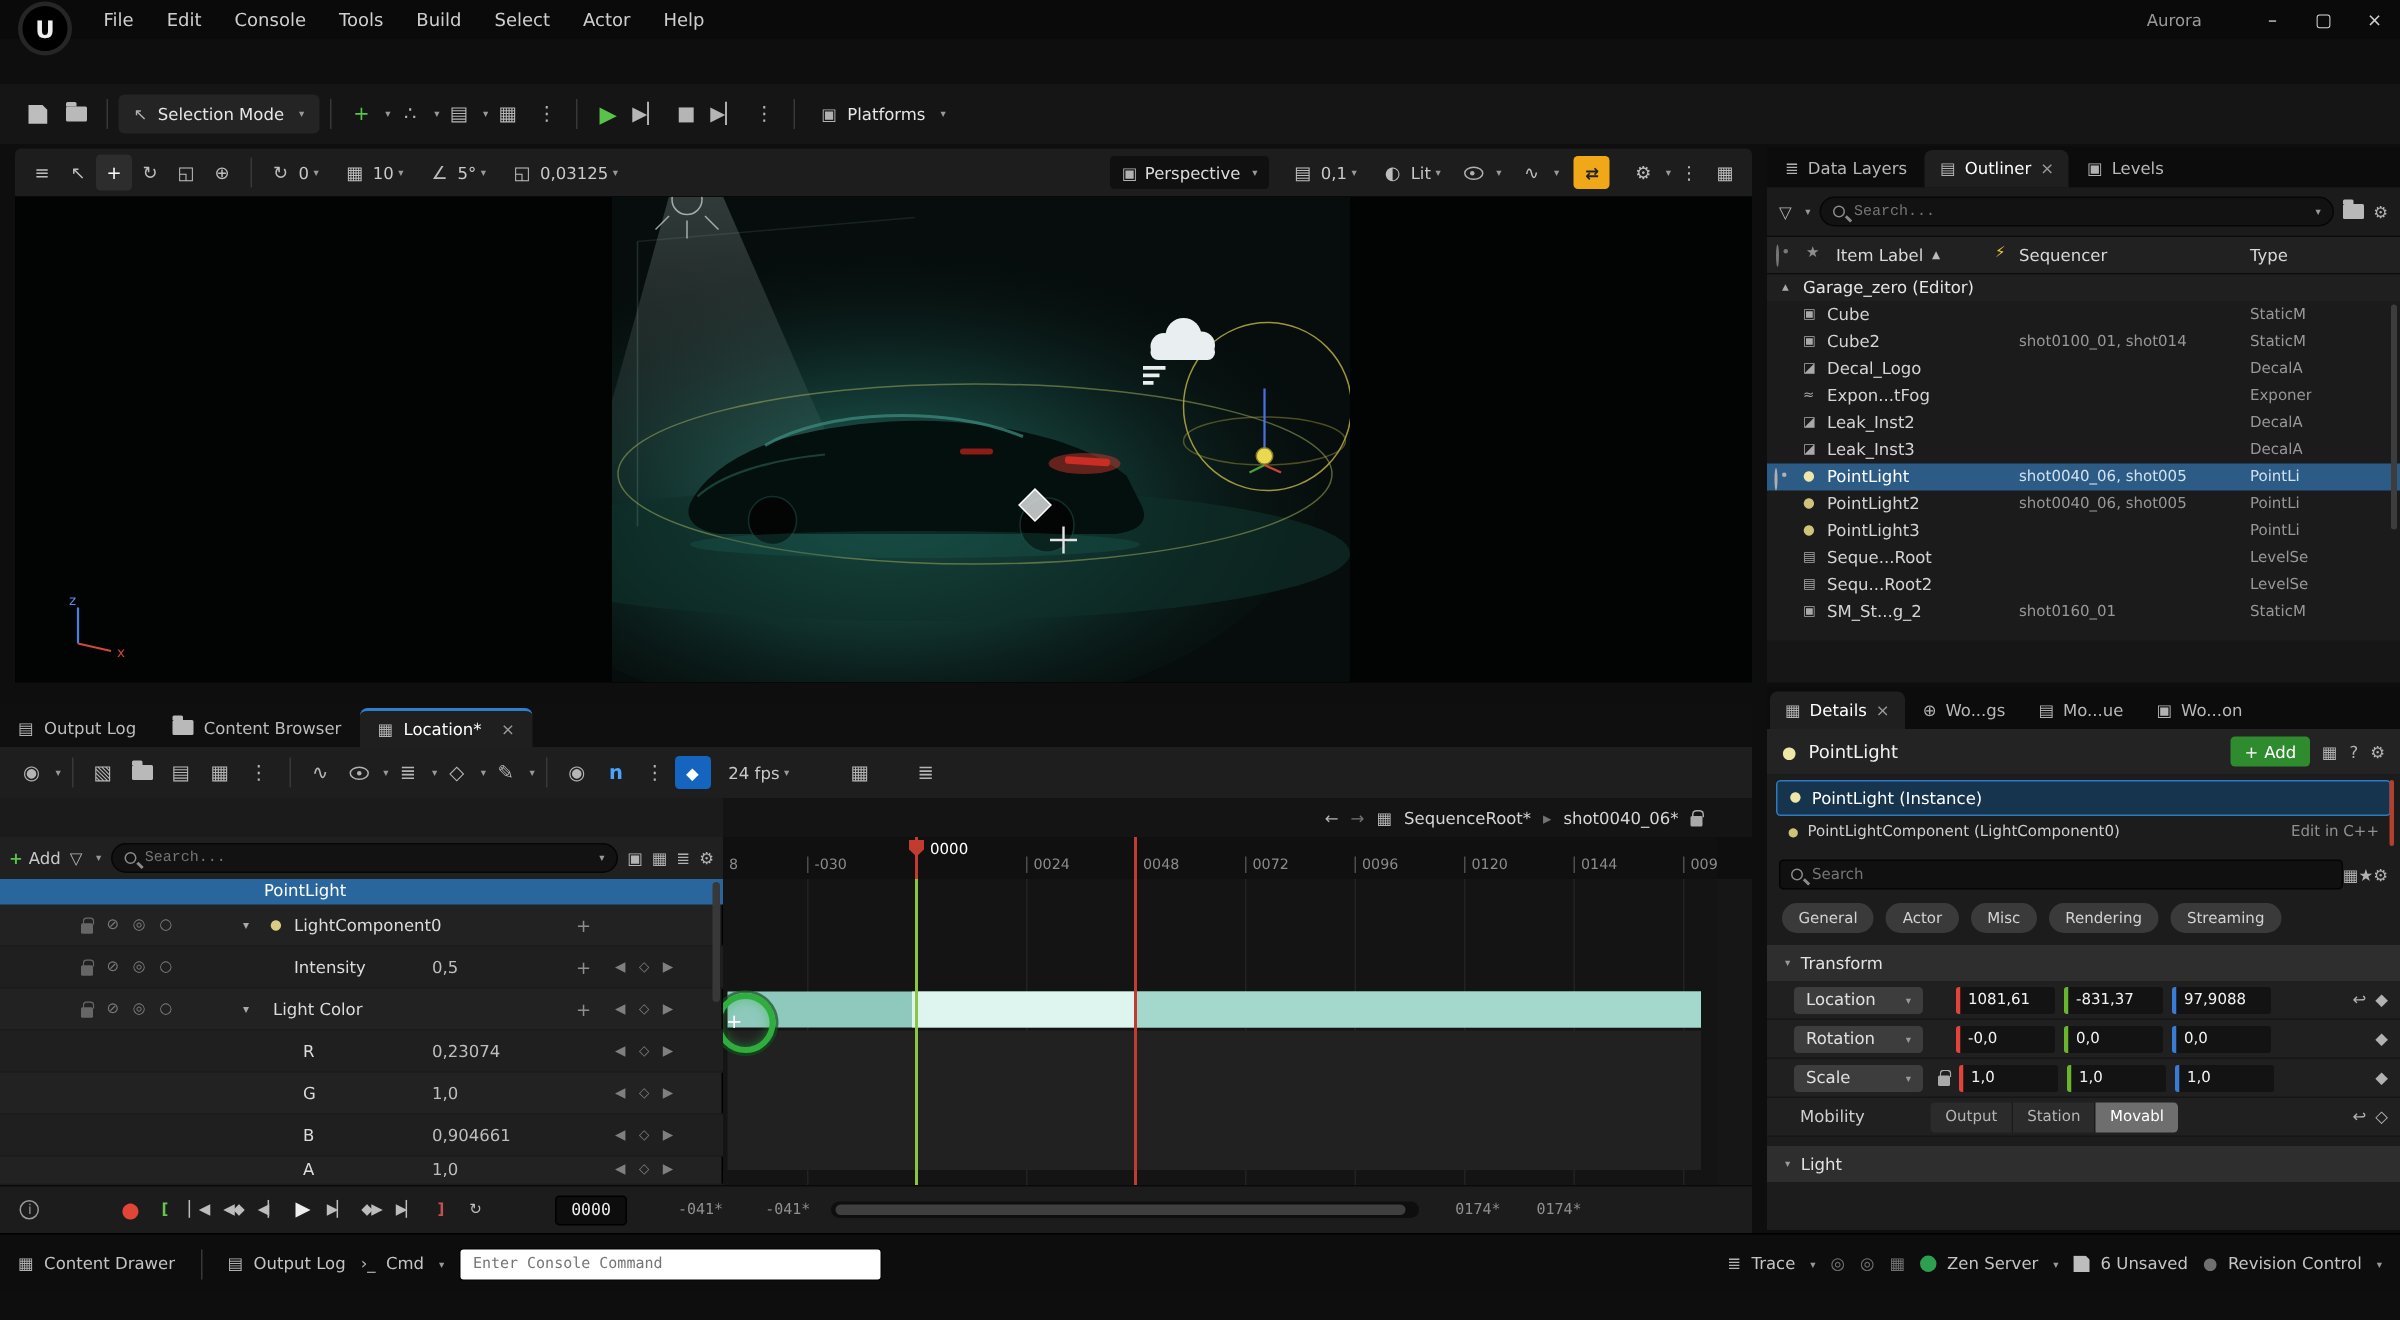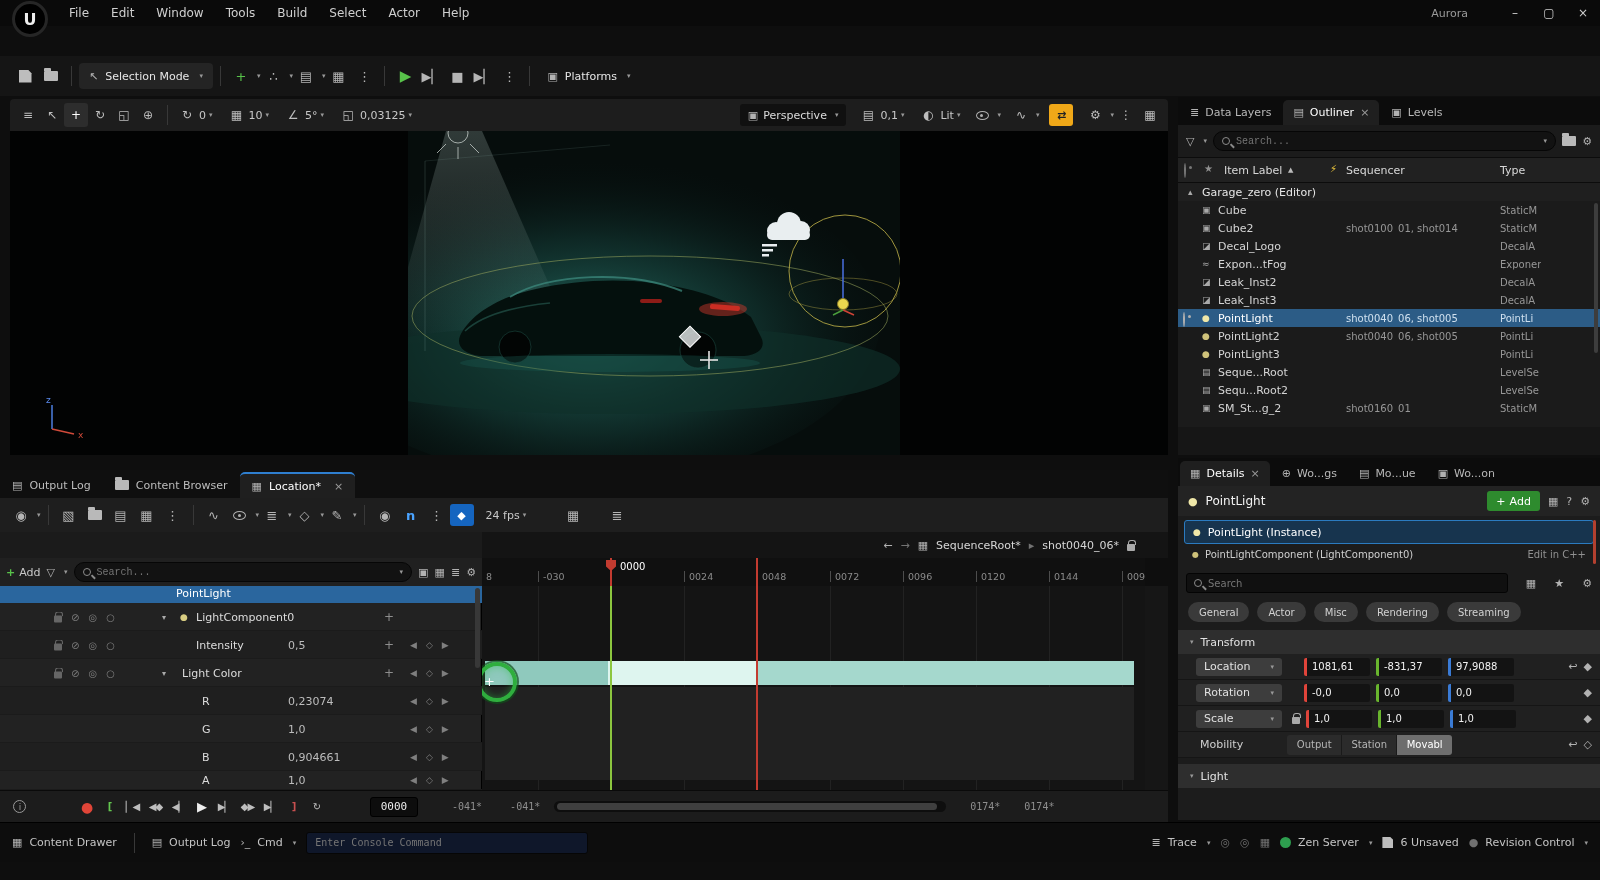--- a/index.html
+++ b/index.html
@@ -102,54 +102,54 @@
   .ol-row .tp{position:absolute;left:322px;top:50%;transform:translateY(-50%);color:#979797;font-size:10px;white-space:nowrap;max-width:90px;overflow:hidden}
   .ol-row.sel{background:#2c5c86;color:#fff}
   .ofoot{position:absolute;left:0;top:330px;width:422px;height:28px;background:#1d1d1d;display:flex;align-items:center;padding:0 10px;color:#c0c0c0}
   
   #details{position:absolute;left:1178px;top:458px;width:422px;height:362px;background:#1c1c1c}
   .dtabs{display:flex;align-items:flex-end;height:28px;background:#0c0c0c;gap:2px;padding:0 2px}
   .dhead{height:30px;background:#232323;display:flex;align-items:center;padding:0 10px;gap:8px}
   .addbtn{height:20px;background:#2e8b2e;border-radius:3px;color:#fff;display:flex;align-items:center;padding:0 9px;gap:4px;margin-left:auto}
   .instrow{margin:4px 6px 0 6px;height:24px;background:#17344e;border:1px solid #2b7bc0;border-radius:3px;display:flex;align-items:center;gap:7px;padding:0 8px;color:#fff}
   .comprow{height:20px;display:flex;align-items:center;gap:6px;padding:0 14px;color:#cfcfcf;font-size:10px;white-space:nowrap;overflow:hidden}
-  .dsearch{height:26px;display:flex;align-items:center;gap:18px;padding:0 8px;margin-top:6px}
+  .dsearch{height:26px;display:flex;align-items:center;gap:0;padding:0 8px;margin-top:6px}
   .dsearch .box{flex:1;height:20px;background:#101010;border:1px solid #040404;border-radius:3px;display:flex;align-items:center;gap:6px;padding:0 7px}
   .dsearch input{background:transparent;border:none;outline:none;color:#bbb;font-size:10px;width:100%;font-family:inherit}
   .chips{display:flex;gap:8px;padding:6px 10px 2px 10px}
   .chip{height:20px;background:#3a3a3a;border-radius:10px;display:flex;align-items:center;padding:0 11px;color:#d2d2d2;font-size:10px}
   .chip.all{background:#1673c9;color:#fff;border-radius:3px}
   .sect{height:24px;background:#2e2e2e;display:flex;align-items:center;gap:7px;padding:0 9px;color:#e2e2e2;margin-top:6px}
   .prow{height:26px;background:#202020;border-bottom:1px solid #151515;display:flex;align-items:center;padding:0 8px;gap:6px}
   .pbtn{height:18px;background:#3d3d3d;border-radius:3px;display:flex;align-items:center;padding:0 8px;gap:5px;color:#e0e0e0;width:86px;justify-content:space-between}
   .vf{width:66px;height:18px;background:#131313;border-radius:2px;display:flex;align-items:center;padding:0 5px;font-size:10px;color:#f2f2f2;border-left:3px solid #555;overflow:hidden;white-space:nowrap}
   .vf.r{border-left-color:#e0443a}.vf.g{border-left-color:#69b52e}.vf.b{border-left-color:#3a7bd5}
   .seg{height:20px;background:#2b2b2b;color:#b5b5b5;display:flex;align-items:center;justify-content:center;width:55px;font-size:10px;border-right:1px solid #1a1a1a}
   .seg.first{border-radius:3px 0 0 3px}.seg.last{border-radius:0 3px 3px 0;border-right:none}
   .seg.on{background:#6e6e6e;color:#fff}
   .redscroll{position:absolute;right:4px;top:62px;width:3px;height:44px;background:#b3402f;border-radius:2px}
   
   #statusbar{position:absolute;left:0;top:822px;width:1600px;height:40px;background:#0d0d0d;border-top:1px solid #000;display:flex;align-items:center;padding:0 12px;gap:10px}
   .sb-item{display:flex;align-items:center;gap:7px;color:#c4c4c4}
-  .console{width:282px;height:22px;background:#0f172a;border:1px solid #060606;border-radius:3px;display:flex;align-items:center;padding:0 8px}
+  .console{width:282px;height:22px;background:#ffffff;border:1px solid #060606;border-radius:3px;display:flex;align-items:center;padding:0 8px}
   .console input{background:transparent;border:none;outline:none;color:#777;font-family:"DejaVu Sans Mono",monospace;font-size:10px;width:100%}
   .eyecss{width:13px;height:9px;border:1.5px solid #b0b0b0;border-radius:50%;position:relative;flex:none}
   .eyecss::after{content:"";position:absolute;left:3.5px;top:2px;width:3px;height:3px;border-radius:50%;background:#b0b0b0}
   .gdot{width:11px;height:11px;border-radius:50%;background:#2e9e4f;flex:none}
 </style>
 </head>
 <body>
 
 <div id="app">
 
   <div id="menubar">
     <div class="logo">U</div>
     <span class="menu-item">File</span>
     <span class="menu-item">Edit</span>
-    <span class="menu-item">Window</span>
+    <span class="menu-item">Console</span>
     <span class="menu-item">Tools</span>
     <span class="menu-item">Build</span>
     <span class="menu-item">Select</span>
     <span class="menu-item">Actor</span>
     <span class="menu-item">Help</span>
     <span id="win-title">Aurora</span>
     <span class="winbtn">–</span>
     <span class="winbtn">▢</span>
     <span class="winbtn">×</span>
   </div>

